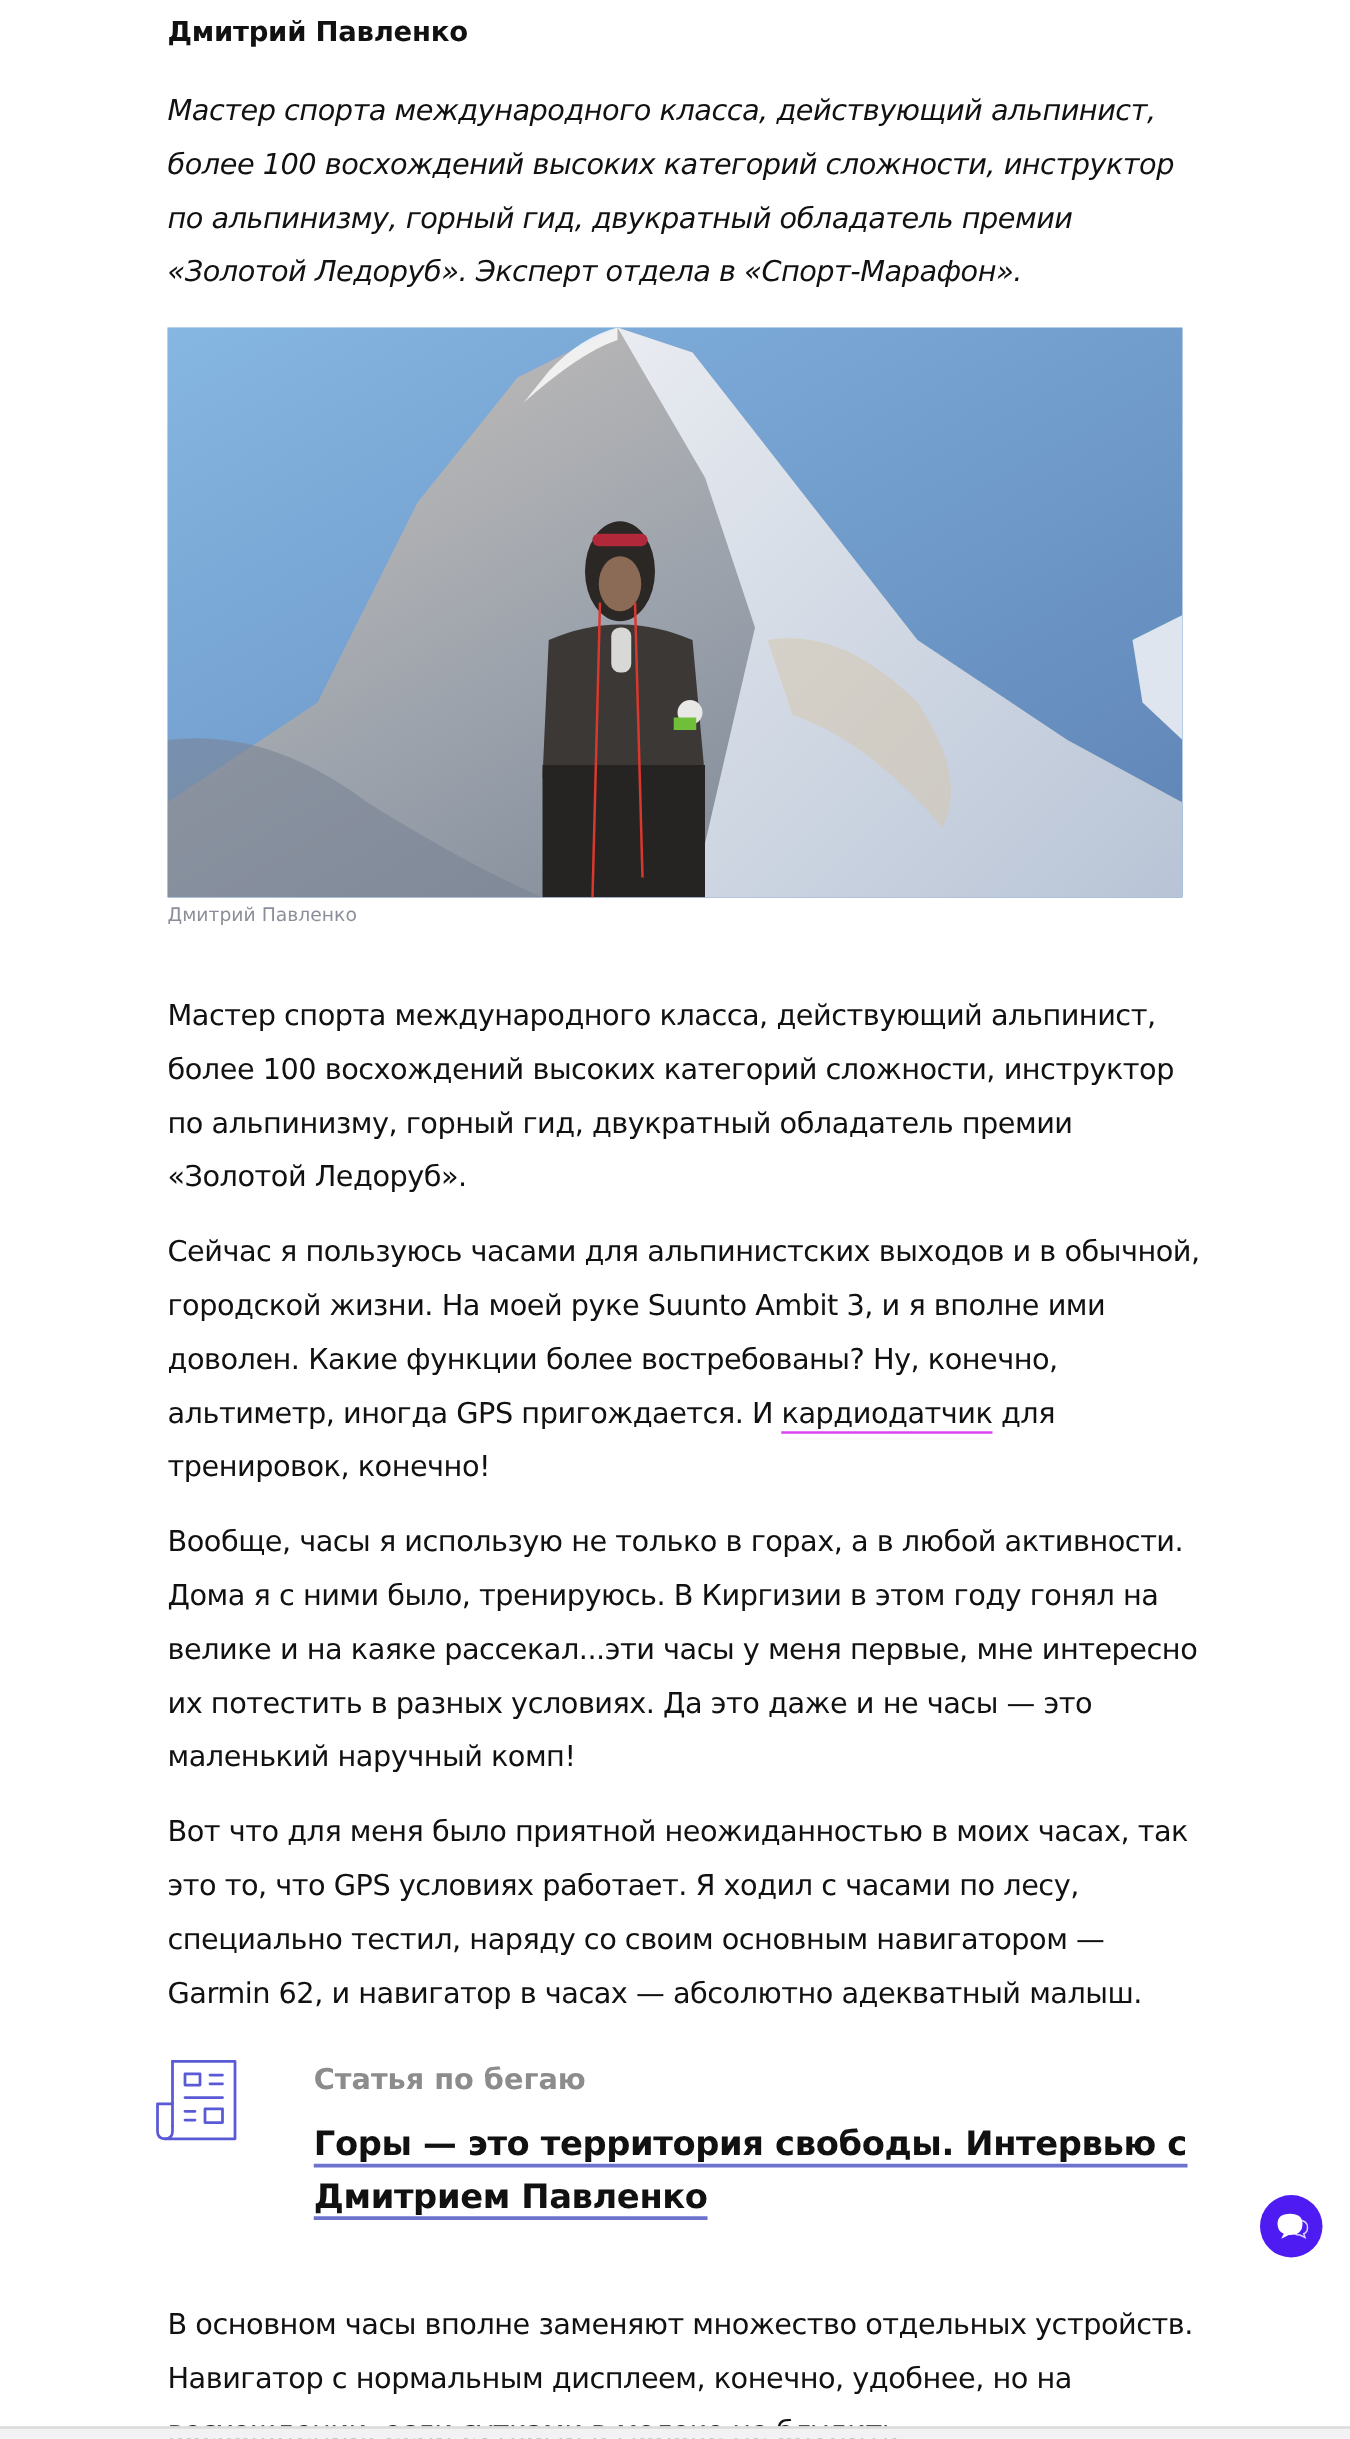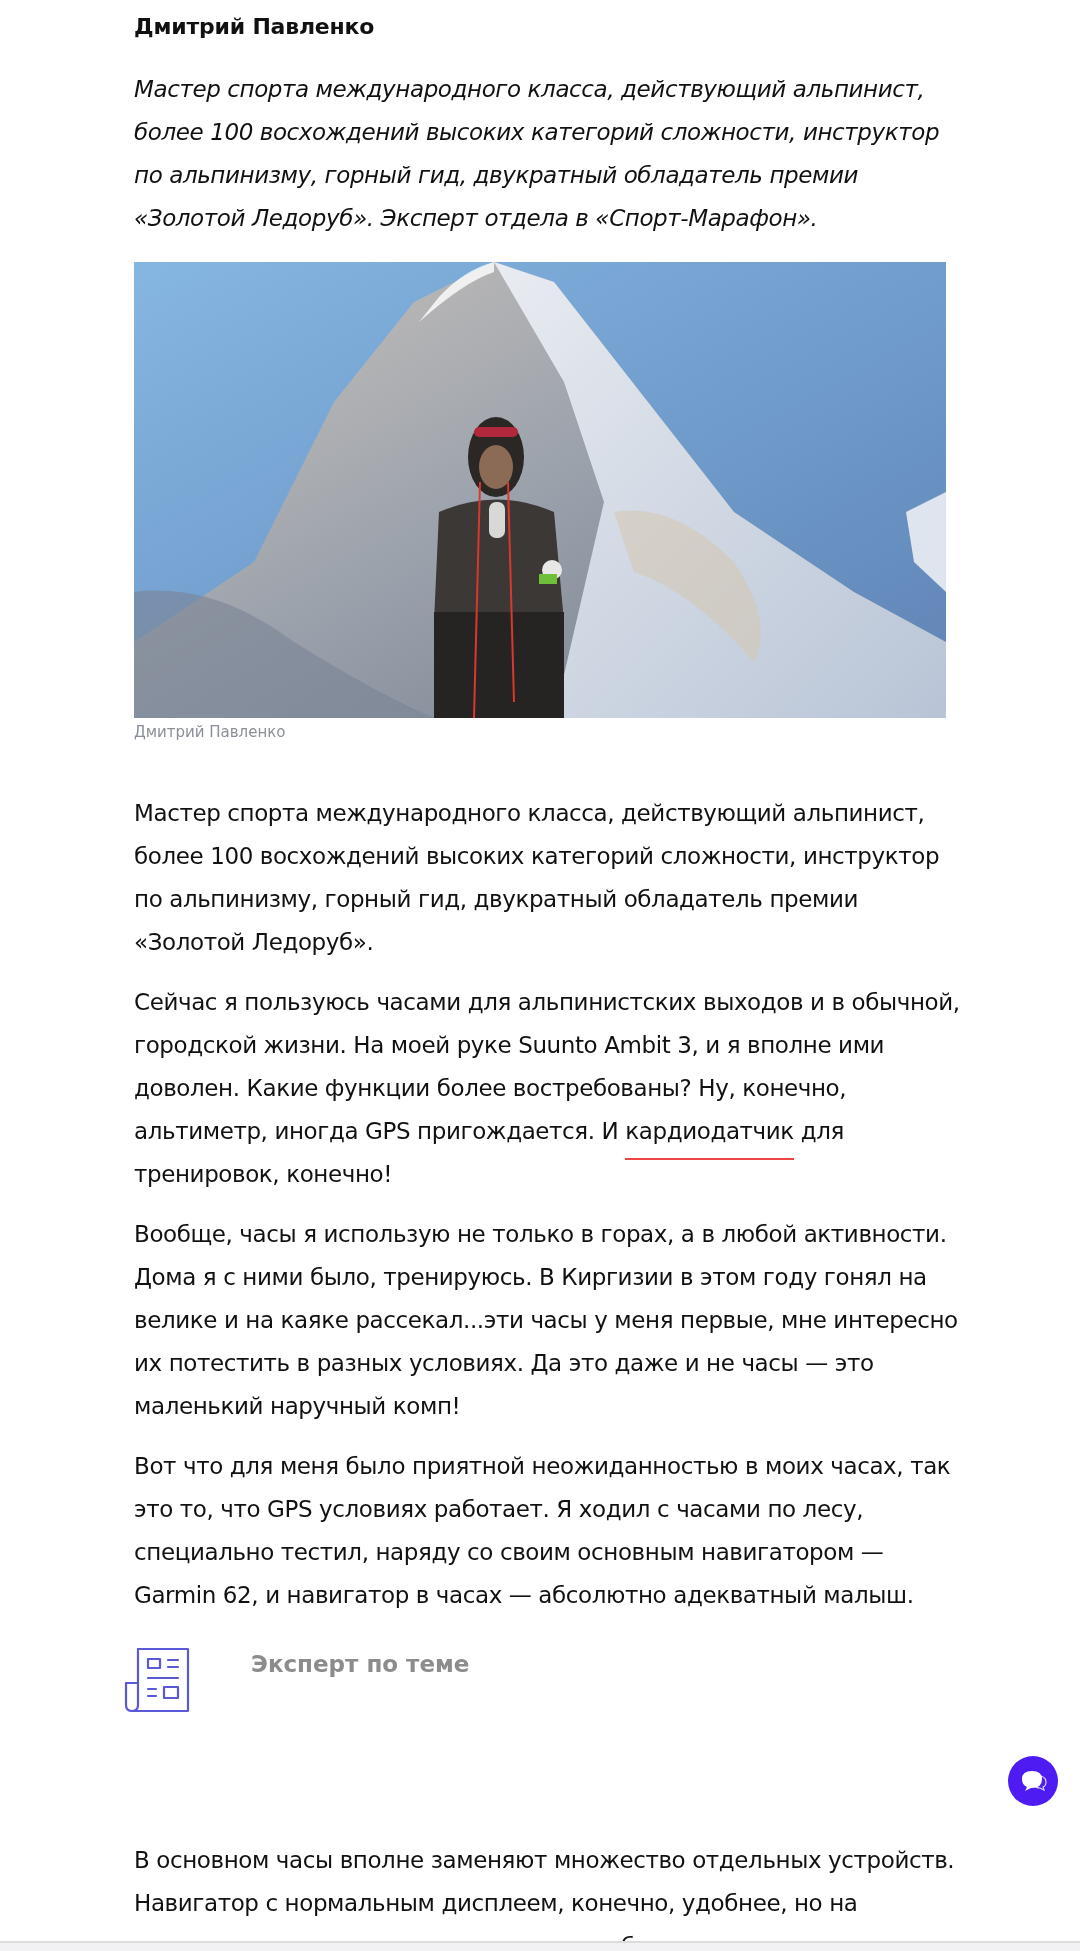--- a/index.html
+++ b/index.html
@@ -32,21 +32,21 @@
     font-size: 23px; line-height: 43px; color: #111; margin: 0;
     letter-spacing: -0.4px;
   }
   .p1 { top: 792px; }
   .p2 { top: 981px; }
   .p3 { top: 1213px; }
   .p4 { top: 1445px; }
   .p5 { top: 1839px; }
   a.inline-link {
     color: #111; text-decoration: none;
-    border-bottom: 2px solid #ef4444; padding-bottom: 14px;
+    border-bottom: 2px solid #d946ef; padding-bottom: 1px;
   }
   .related { position: absolute; top: 1645px; left: -12px; width: 840px; height: 140px; }
   .related-icon { position: absolute; left: 0; top: 0; width: 68px; height: 68px; }
   .related-label {
     position: absolute; left: 129px; top: 4px;
     font-size: 23px; font-weight: bold; color: #8c8c8c; line-height: 30px;
   }
   .related-title {
     position: absolute; left: 129px; top: 50px; width: 700px;
     font-size: 27px; font-weight: bold; line-height: 42px; color: #111;
@@ -131,21 +131,24 @@
         <path d="M16 4 H66 V66 H10"></path>
         <path d="M16 4 V56"></path>
         <path d="M16 56 V60 Q16 66 10 66 Q4 66 4 60 V38 H16"></path>
         <rect x="26" y="14" width="12" height="9"></rect>
         <path d="M46 15 H56 M46 22 H56"></path>
         <path d="M26 33 H56"></path>
         <path d="M26 44 H34 M26 51 H34"></path>
         <rect x="42" y="42" width="14" height="11"></rect>
       </svg>
     </span>
-    <div class="related-label">Эксперт по теме</div>
+    <div class="related-label">Статья по бегаю</div>
+    <div class="related-title">
+      <a href="#">Горы — это территория свободы. Интервью с Дмитрием Павленко</a>
+    </div>
   </div>
 
   <p class="body-text p5">В основном часы вполне заменяют множество отдельных устройств. Навигатор с нормальным дисплеем, конечно, удобнее, но на восхождении, если сутками в молоке не блудить</p>
 
 </div>
 
 <div class="chat-button">
   <span>
     <svg width="30" height="26" viewBox="0 0 30 26">
       <path d="M14 22 Q24 22 24 13 Q24 5 14 5 Q4 5 4 13 Q4 19 9 21 L7 25 L13 22 Z" fill="#ffffff"></path>

